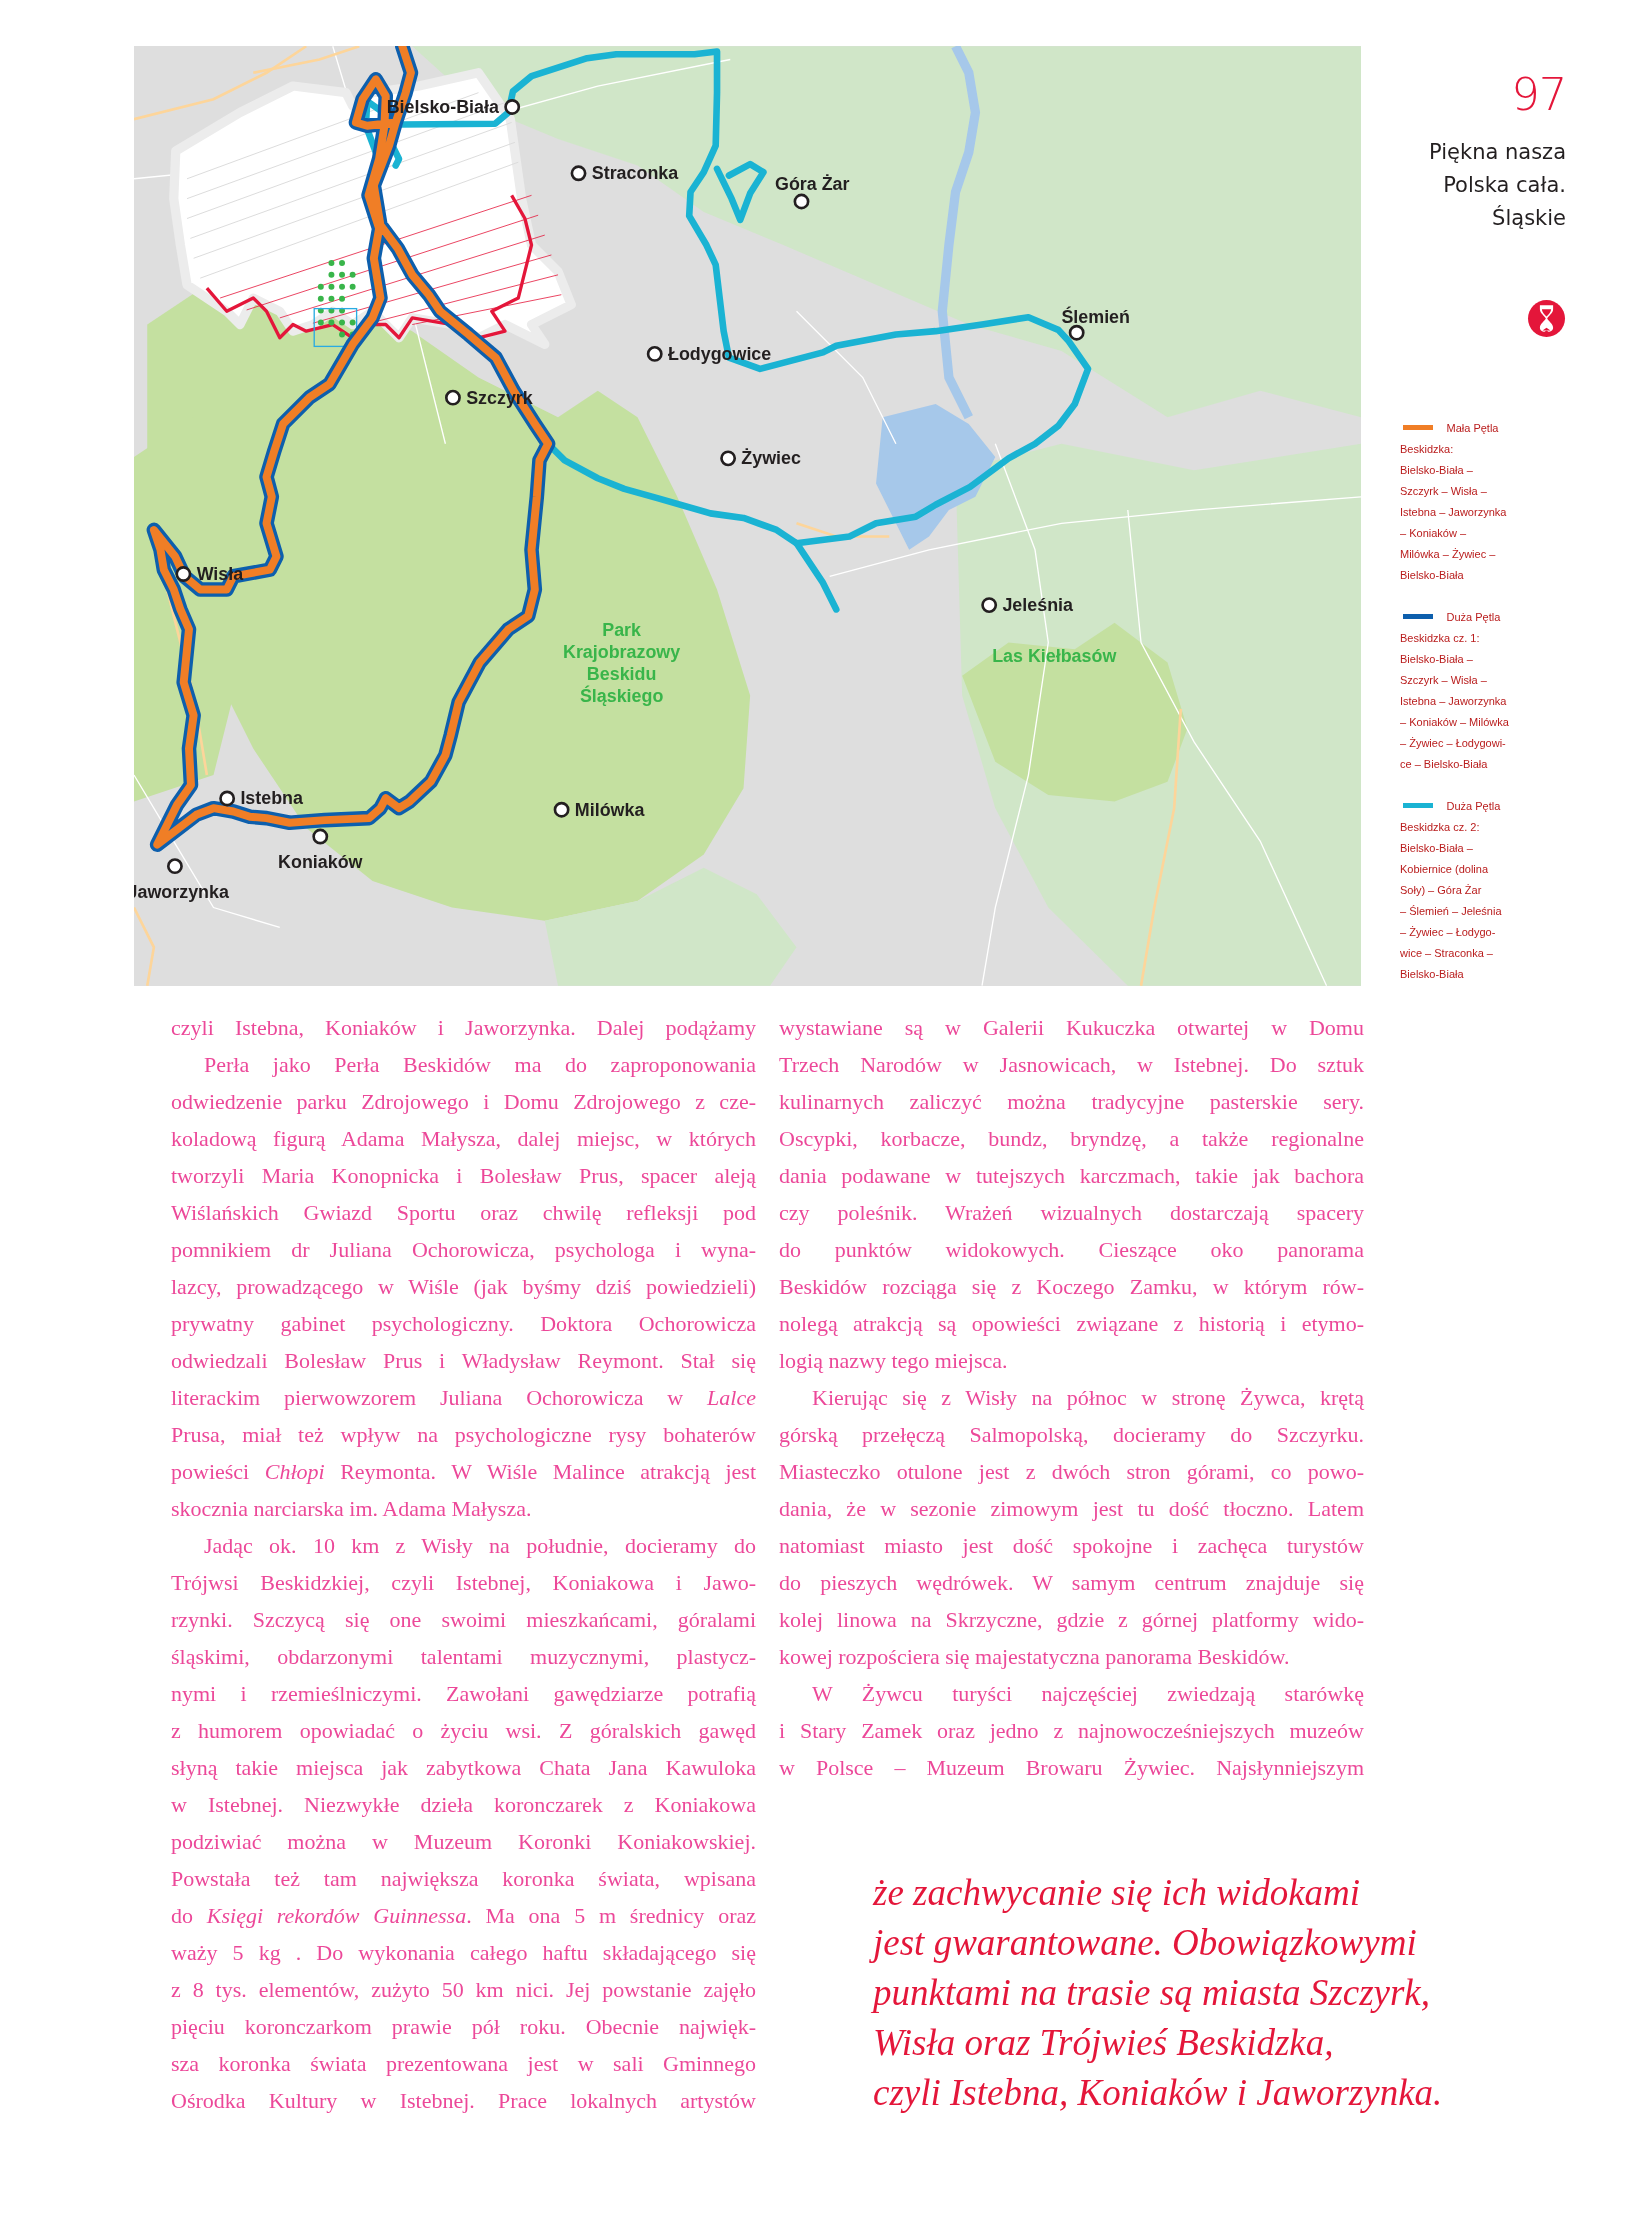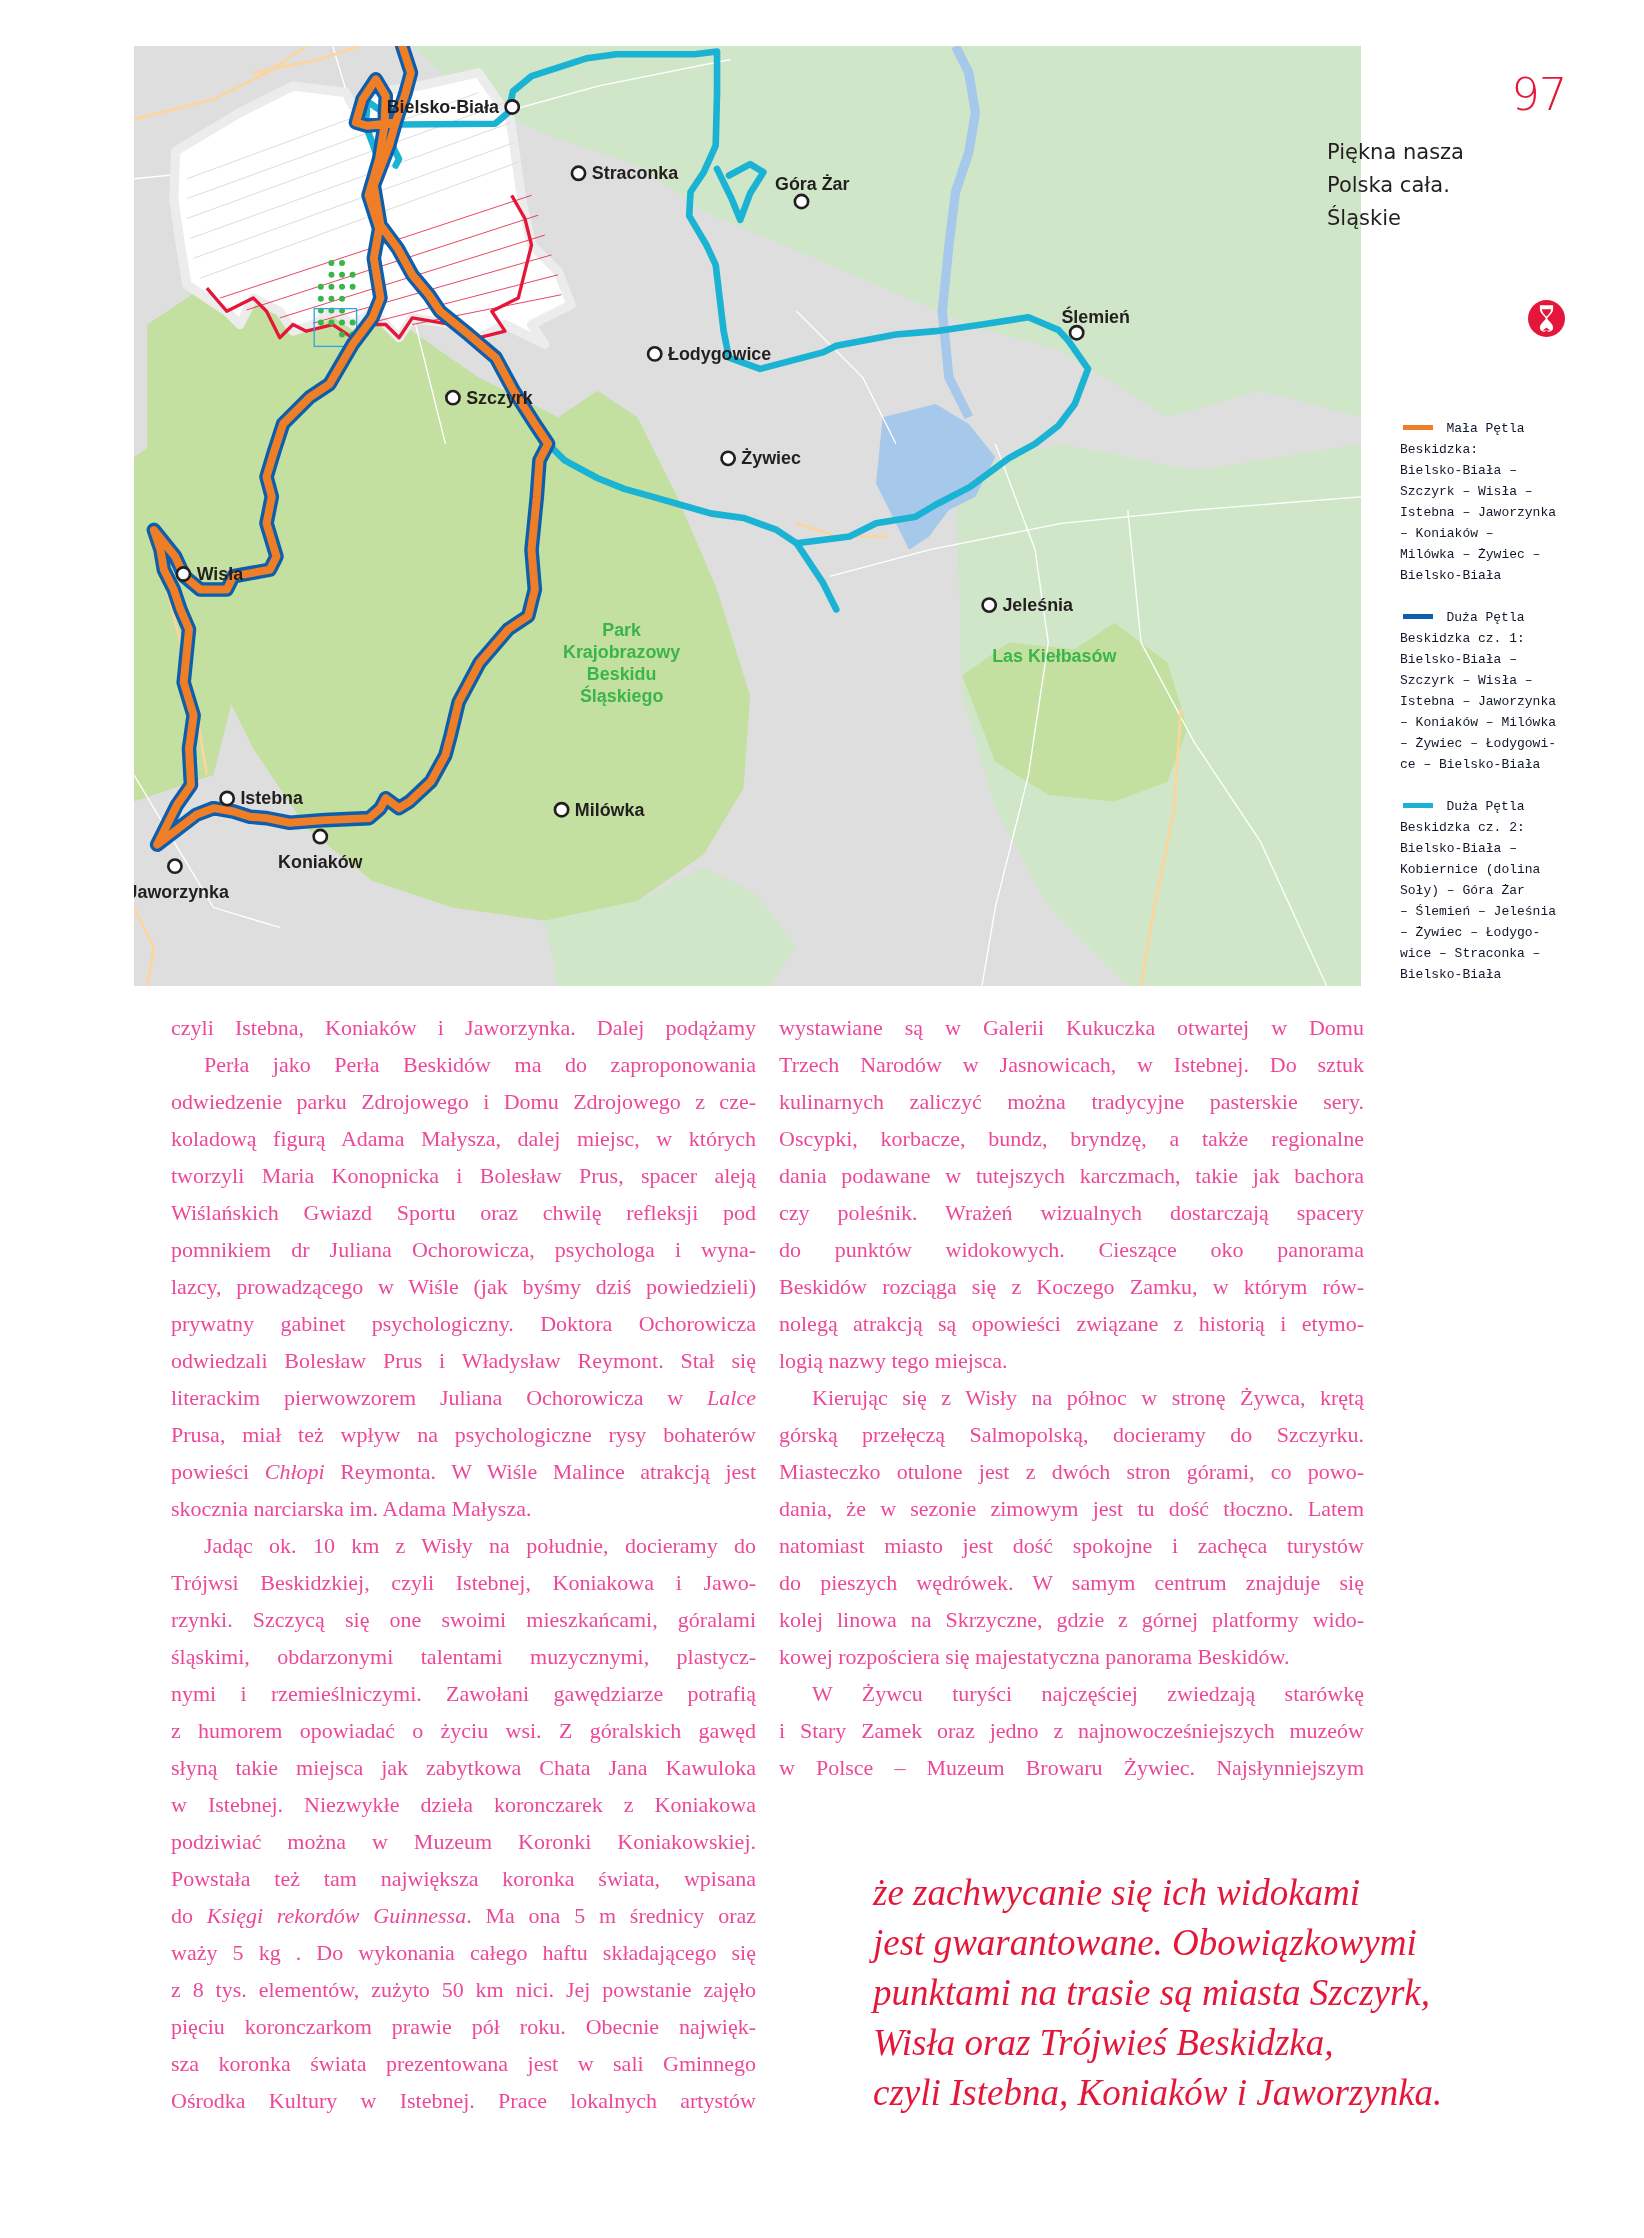--- a/index.html
+++ b/index.html
@@ -6,26 +6,26 @@
   body { width: 1644px; height: 2239px; position: relative; overflow: hidden; font-family: "Liberation Serif", serif; color: #231f20; }
 
   
   #map { position: absolute; left: 134px; top: 46px; width: 1227px; height: 940px; background: #dedede; overflow: hidden; }
   #map svg { position: absolute; left: 0; top: 0; width: 1227px; height: 940px; }
   .place-label { font-family: "Liberation Sans", sans-serif; font-weight: bold; font-size: 27px; fill: #231f20; }
   .area-label { font-family: "Liberation Sans", sans-serif; font-weight: bold; font-size: 27px; fill: #39b54a; }
 
   
   #page-number { position: absolute; right: 78px; top: 72px; font-family: "DejaVu Sans", sans-serif; font-weight: 200; font-size: 45px; color: #e4163a; line-height: 1; letter-spacing: -1.3px; }
-  #section-title { position: absolute; right: 78px; top: 136px; width: 239px; text-align: left; font-family: "DejaVu Sans", sans-serif; font-size: 21px; line-height: 33px; color: #231f20; }
+  #section-title { position: absolute; right: 78px; top: 136px; width: 239px; text-align: right; font-family: "DejaVu Sans", sans-serif; font-size: 21px; line-height: 33px; color: #231f20; }
   #section-title div { white-space: nowrap; }
   #logo { position: absolute; left: 1528px; top: 300px; width: 37px; height: 37px; border-radius: 50%; background: #e4163a; }
   #logo svg { width: 37px; height: 37px; display: block; }
 
-  #legend { position: absolute; left: 1400px; top: 418px; width: 172px; font-family: Liberation Mono, monospace; font-size: 13px; line-height: 21px; color: #0f172a; }
+  #legend { position: absolute; left: 1400px; top: 418px; width: 172px; font-family: Liberation Sans, sans-serif; font-size: 11px; line-height: 21px; color: #b91c1c; }
   .legend-item { margin-bottom: 21px; }
   .legend-swatch { display: inline-block; width: 30.5px; height: 4.6px; vertical-align: middle; margin: 0 13.3px 2.7px 2.7px; }
 
   
   .column { position: absolute; top: 1009px; width: 585px; font-family: "Liberation Serif", serif; font-size: 22px; line-height: 37px; color: #ec4899; text-align: justify; }
   #col-left { left: 171px; }
   #col-right { left: 779px; }
   .column p { margin: 0; }
   .column .line { display: block; text-align: justify; text-align-last: justify; white-space: nowrap; }
   .column .line.last { text-align-last: left; }

